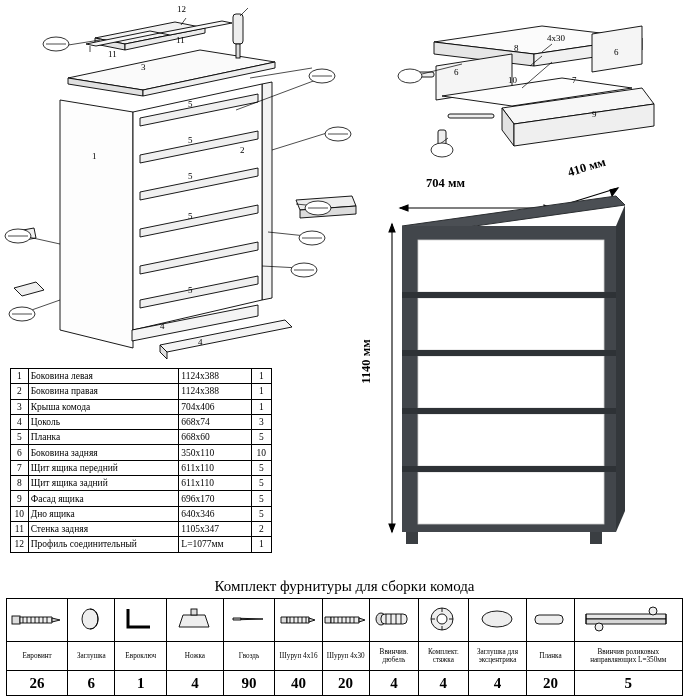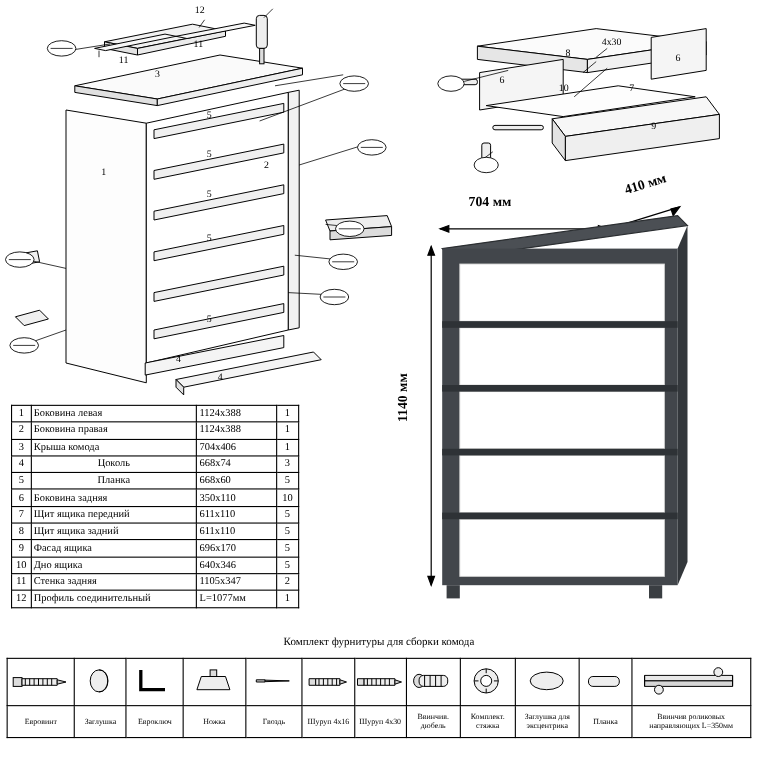--- a/index.html
+++ b/index.html
@@ -28,31 +28,31 @@
     font-size:9.5px;
   }
   #parts-table td {
     border:1px solid #000;
     padding:0 2px;
     height:14.3px;
     white-space:nowrap;
   }
   #parts-table td.num { width:13px; text-align:center; }
   #parts-table td.name { width:150px; }
-  #parts-table td.name.ind { text-align:center;margin-top:48px; }
+  #parts-table td.name.ind { text-align:left;margin-top:48px; }
   #parts-table td.dim { width:70px; text-align:left; }
   #parts-table td.qty { width:16px; text-align:center; }
 
   
   #render { left:380px; top:180px; width:315px; height:380px; }
 
   
   #hw-title {
     left:0; top:578px; width:689px; text-align:center;
-    font-size:10px;
+    font-size:15px;
   }
   #hw-table {
     left:6px; top:598px; width:677px;
     border-collapse:collapse;
     font-size:7.2px;
     table-layout:fixed;
   }
   #hw-table td { border:1px solid #000; text-align:center; vertical-align:middle; }
   #hw-table tr.pic td { height:42px; padding:0; }
   #hw-table tr.cap td { height:26px; padding:1px; line-height:1.12; }
@@ -437,16 +437,30 @@
           <td>Ножка</td>
           <td>Гвоздь</td>
           <td>Шуруп 4х16</td>
           <td>Шуруп 4х30</td>
           <td>Ввинчив. дюбель</td>
           <td>Комплект. стяжка</td>
           <td>Заглушка для эксцентрика</td>
           <td>Планка</td>
           <td>Ввинчив роликовых направляющих L=350мм</td>
         </tr>
+      <tr class="qty" id="hw-qtys">
+          <td>26</td>
+          <td>6</td>
+          <td>1</td>
+          <td>4</td>
+          <td>90</td>
+          <td>40</td>
+          <td>20</td>
+          <td>4</td>
+          <td>4</td>
+          <td>4</td>
+          <td>20</td>
+          <td>5</td>
+        </tr>
     </tbody>
   </table>
 
 </div>
 
 </body></html>

